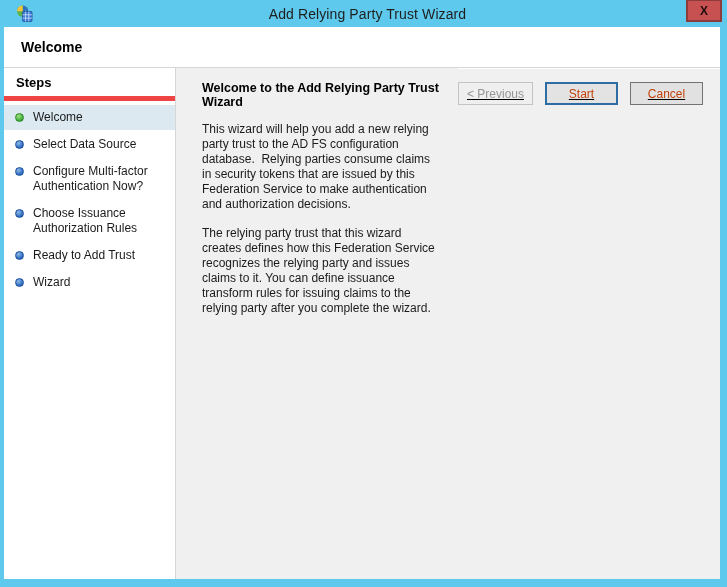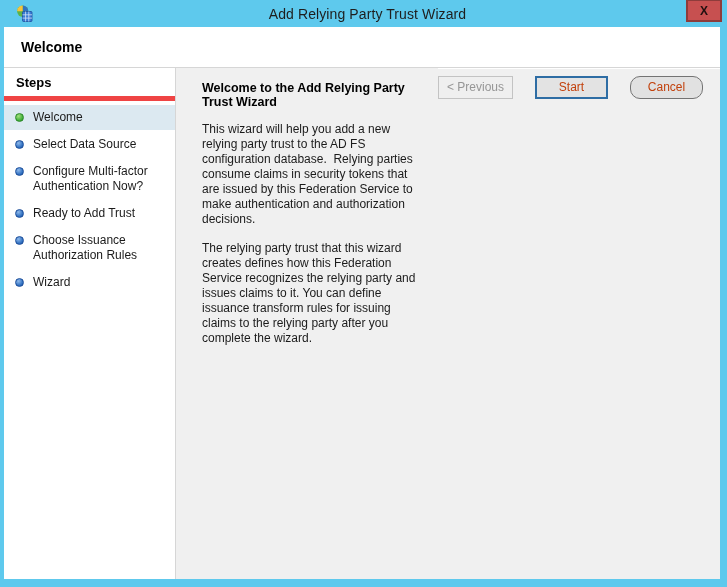--- a/index.html
+++ b/index.html
@@ -108,44 +108,45 @@
     font-size: 12px; color: #1b1b1b;
     line-height: 15px;
     max-width: 521px;
     margin-bottom: 14px;
     white-space: pre-wrap;
   }
   
   .footer {
     height: 37px;
     border-top: 1px solid #ffffff;
-    display: flex; align-items: center; justify-content: flex-end;
-    gap: 22px;
+    display: flex; align-items: flex-end; justify-content: flex-end;
+    gap: 12px;
     padding-right: 17px;
+    text-decoration: underline;
   }
   .btn {
     min-width: 73px; height: 23px;
     font-family: "Liberation Sans", sans-serif;
     font-size: 12px; color: #c2410c;
     background: #e1e1e1;
     border: 1px solid #adadad;
     padding: 0 8px;
     cursor: pointer;
   }
   .btn.disabled {
     color: #969696;
     background: #efefef;
     border-color: #c3c3c3;
     cursor: default;
   }
   .btn.focused {
     border: 2px solid #2e6da4;
     background: #e3e3e3;
   }
-  .btn.normal { border-color: #737373; border-radius: 10px; }
+  .btn.normal { border-color: #737373; }
 </style>
 </head>
 <body>
 
 <div class="window">
 
   <div class="titlebar">
     <span class="app-icon">
       <svg width="17" height="17" viewBox="0 0 17 17">
         <circle cx="6.7" cy="6.2" r="5.6" fill="#59b24c"></circle>
@@ -177,25 +178,25 @@
           <li class="step-item">
             <span class="step-dot pending"></span>
             <span class="step-label">Select Data Source</span>
           </li>
           <li class="step-item">
             <span class="step-dot pending"></span>
             <span class="step-label">Configure Multi-factor Authentication Now?</span>
           </li>
           <li class="step-item">
             <span class="step-dot pending"></span>
+            <span class="step-label">Choose Issuance Authorization Rules</span>
+          </li>
+          <li class="step-item">
+            <span class="step-dot pending"></span>
             <span class="step-label">Ready to Add Trust</span>
-          </li>
-          <li class="step-item">
-            <span class="step-dot pending"></span>
-            <span class="step-label">Choose Issuance Authorization Rules</span>
           </li>
           <li class="step-item">
             <span class="step-dot pending"></span>
             <span class="step-label">Wizard</span>
           </li>
         </ul>
       </div>
 
       <div class="main">
         <div class="content">

